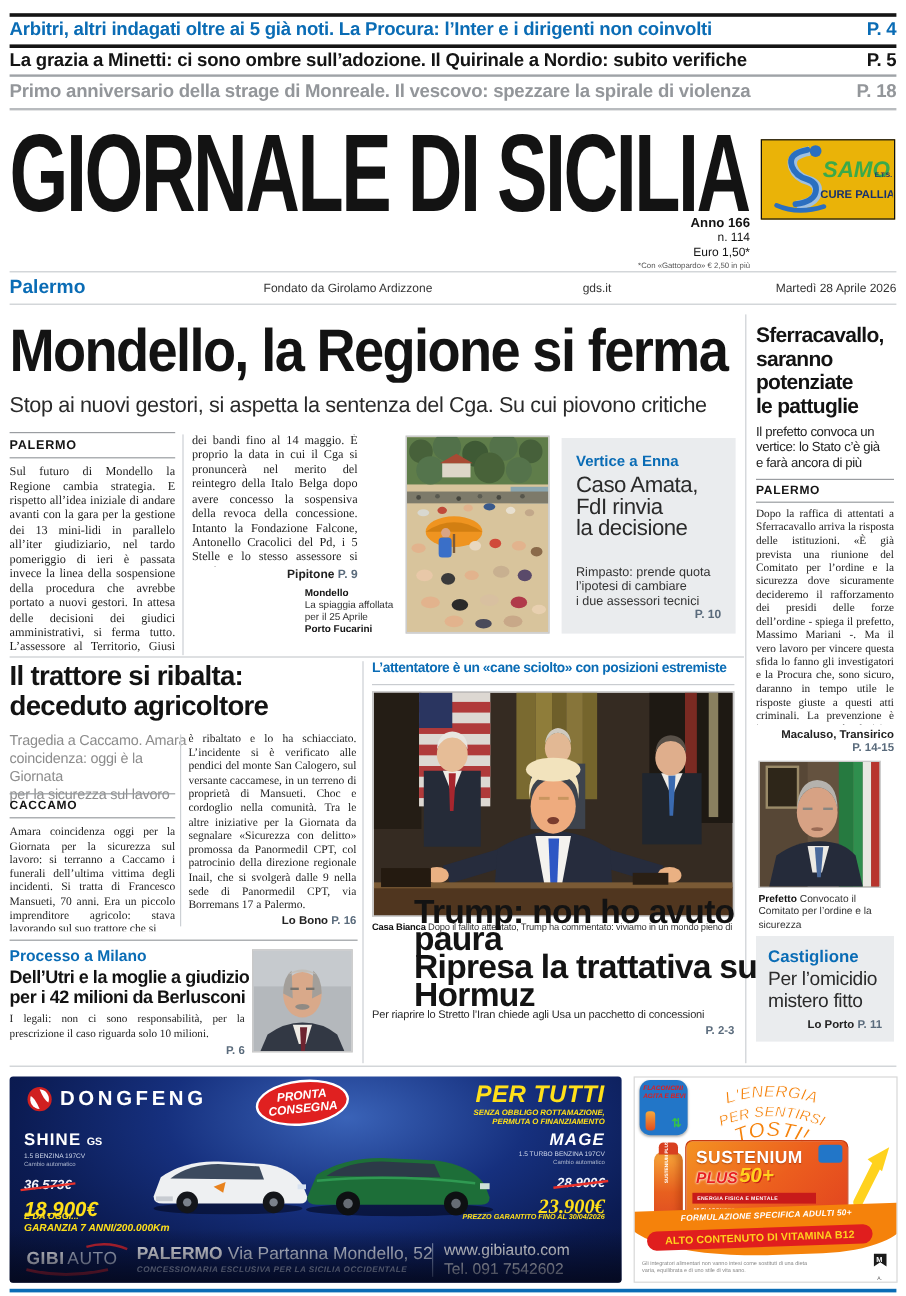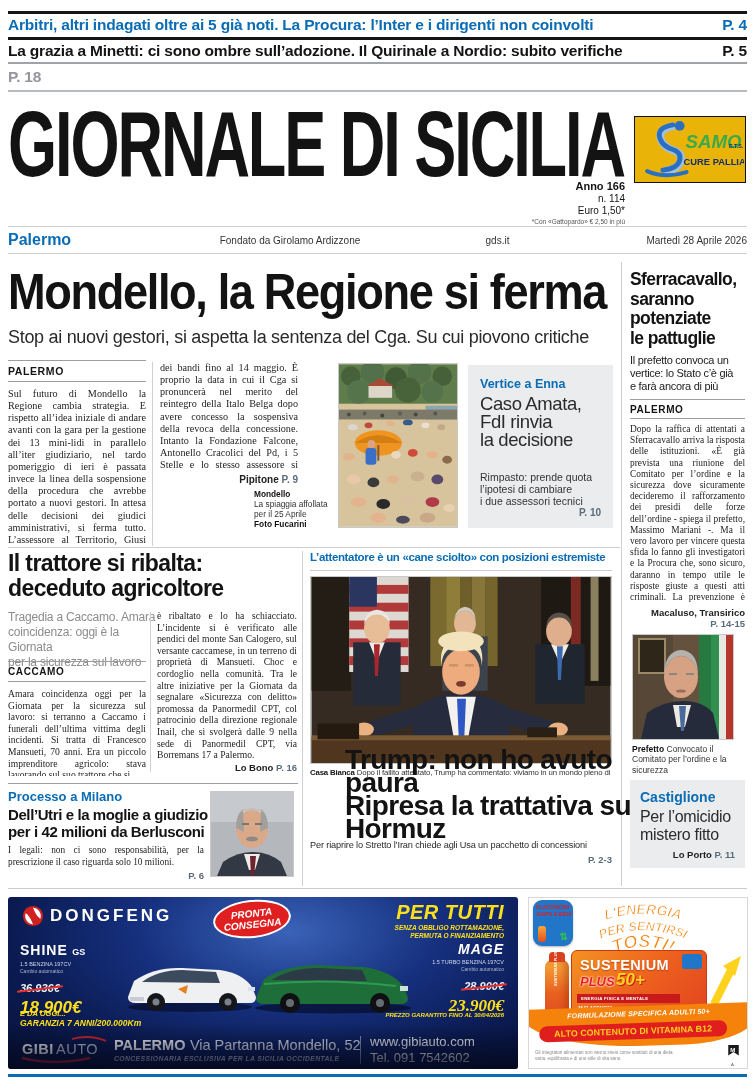--- a/index.html
+++ b/index.html
@@ -61,20 +61,21 @@
     <span>Arbitri, altri indagati oltre ai 5 già noti. La Procura: l’Inter e i dirigenti non coinvolti</span>
     <span class="pg">P. 4</span>
   </div>
   <div class="rule dark" style="left:8px;top:37px;width:739px;height:2.5px;"></div>
   <div class="teaser" style="top:42px;color:#141414;">
     <span>La grazia a Minetti: ci sono ombre sull’adozione. Il Quirinale a Nordio: subito verifiche</span>
     <span class="pg">P. 5</span>
   </div>
   <div class="rule" style="left:8px;top:62px;width:739px;height:1.5px;background:#9fa3a7;"></div>
   <div class="teaser" style="top:68px;color:#93969a;">
+    <span>Primo anniversario della strage di Monreale. Il vescovo: spezzare la spirale di violenza</span>
     <span class="pg">P. 18</span>
   </div>
   <div class="rule" style="left:8px;top:90px;width:739px;height:1.5px;background:#b8bbbe;"></div>
 
   <svg class="abs" style="left:6px;top:106px;" width="622" height="82" viewBox="0 0 622 82">
     <text x="2" y="70" font-family="Liberation Sans, sans-serif" font-weight="bold" font-size="92" fill="#131313" textLength="616" lengthAdjust="spacingAndGlyphs" letter-spacing="-3">GIORNALE DI SICILIA</text>
   </svg>
 
   <div class="abs" style="left:634px;top:116px;width:112px;height:67px;border:1.5px solid #111;background:#eab308;box-sizing:border-box;">
     <svg width="109" height="63" viewBox="0 0 110 64">
@@ -119,21 +120,21 @@
   <div class="abs body-txt hide-x" style="left:160px;top:362px;width:138px;height:110px;font-size:10.2px;line-height:12.15px;">dei bandi fino al 14 maggio. È proprio la data in cui il Cga si pronuncerà nel merito del reintegro della Italo Belga dopo avere concesso la sospensiva della revoca della concessione. Intanto la Fondazione Falcone, Antonello Cracolici del Pd, i 5 Stelle e lo stesso assessore si scagliano contro questa sospensiva decisa dal presidente del Cga, Ermanno De Francisco. Critiche politiche legate anche all’interdittiva antimafia che è stata alla base della revoca. Ma l’Italo-Belga si difende pure su questo punto.</div>
   <div class="abs rt" style="left:160px;top:474px;width:138px;font-size:10px;">
     <span class="byl">Pipitone</span>
     <span class="pref">P. 9</span>
   </div>
 
   <div class="abs cap" style="left:254px;top:489px;width:78px;">
     <b>Mondello</b><br>
     <span>La spiaggia affollata</span><br>
     <span>per il 25 Aprile</span><br>
-    <b>Foto Fucarini</b>
+    <b>Porto Fucarini</b>
   </div>
 
   <div class="photo-frame" style="left:338px;top:363px;width:120px;height:165px;">
     <svg width="118" height="163" viewBox="0 0 120 165">
       <rect width="120" height="165" fill="#d8c49c"></rect>
       <rect x="0" y="0" width="120" height="40" fill="#5f7d4a"></rect>
       <circle cx="12" cy="12" r="10" fill="#47613a"></circle>
         <circle cx="34" cy="8" r="12" fill="#52714a"></circle>
       <circle cx="58" cy="14" r="11" fill="#3f5a35"></circle>
         <circle cx="82" cy="8" r="12" fill="#54724a"></circle>
@@ -371,21 +372,21 @@
 CONSEGNA</div>
     <div class="abs rt df-yellow" style="left:300px;top:4px;width:196px;font-size:20px;font-weight:900;font-style:italic;letter-spacing:0.5px;">PER TUTTI</div>
     <div class="abs rt pre df-yellow" style="left:300px;top:27px;width:196px;font-size:6.5px;font-weight:800;font-style:italic;line-height:1.3;">SENZA OBBLIGO ROTTAMAZIONE,
 PERMUTA O FINANZIAMENTO</div>
 
     <div class="abs" style="left:12px;top:44px;width:110px;color:#fff;">
       <div><span style="font-size:14px;font-weight:900;letter-spacing:1px;">SHINE</span>
         <span style="font-size:9px;font-weight:bold;">GS</span></div>
       <div style="font-size:5.5px;color:#cdd6ea;margin-top:2px;">1.5 BENZINA 197CV</div>
       <div style="font-size:5px;color:#aab4cc;margin-top:1px;">Cambio automatico</div>
-      <div style="margin-top:4px;"><span class="strike" style="font-size:11px;">36.936€</span></div>
+      <div style="margin-top:4px;"><span class="strike" style="font-size:11px;">36.573€</span></div>
       <div class="df-yellow" style="font-size:17px;font-weight:900;font-style:italic;margin-top:2px;">18.900€</div>
     </div>
 
     <div class="abs rt" style="left:392px;top:44px;width:104px;color:#fff;">
       <div style="font-size:14px;font-weight:900;font-style:italic;letter-spacing:1px;">MAGE</div>
       <div style="font-size:5.5px;color:#cdd6ea;margin-top:2px;">1.5 TURBO BENZINA 197CV</div>
       <div style="font-size:5px;color:#aab4cc;margin-top:1px;">Cambio automatico</div>
       <div style="margin-top:4px;"><span class="strike" style="font-size:11px;">28.900€</span></div>
       <div class="df-yellow" style="font-size:17px;font-weight:900;font-style:italic;margin-top:2px;font-family:Liberation Serif, serif;">23.900€</div>
     </div>

